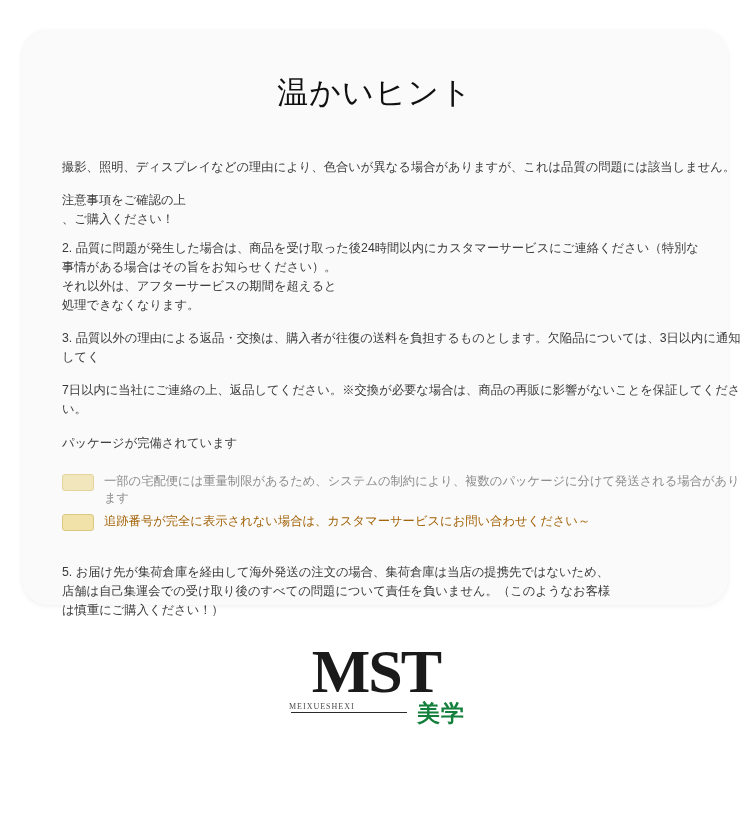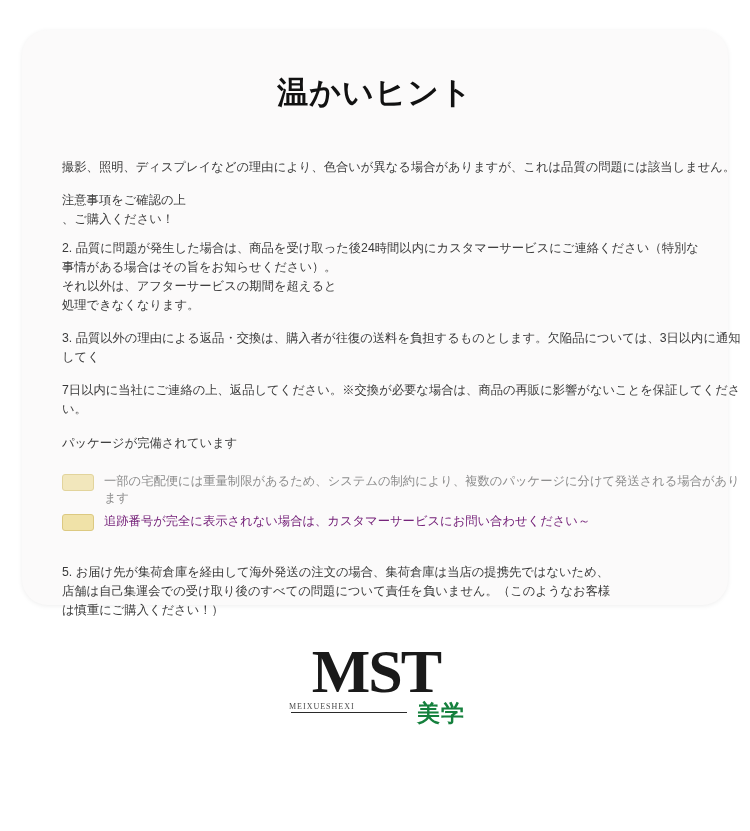--- a/index.html
+++ b/index.html
@@ -30,21 +30,21 @@
     border-radius: 26px;
     box-shadow: 0 1px 5px rgba(0,0,0,0.07);
   }
   .card-title {
     position: absolute;
     top: 42px;
     left: 0;
     width: 100%;
     text-align: center;
     font-size: 31px;
-    font-weight: bold;
+    font-weight: normal;
     letter-spacing: 1px;
     color: #111111;
   }
   .body-text {
     position: absolute;
     left: 40px;
     top: 128px;
     width: 690px;
     color: #3a3a3a;
     font-size: 12.3px;
@@ -78,21 +78,21 @@
   .swatch.two {
     background: #f0e2a8;
     border-color: #dcc981;
   }
   .note-text {
     color: #8c8c8c;
     font-size: 12.3px;
     line-height: 1.4;
   }
   .note-text.faded {
-    color: #701a75;
+    color: #a16207;
     font-family: Liberation Serif, serif;
   }
   .spacer-md { height: 26px; }
 
   .logo-wrap {
     position: absolute;
     left: 1px;
     top: 640px;
     width: 100%;
     text-align: center;

